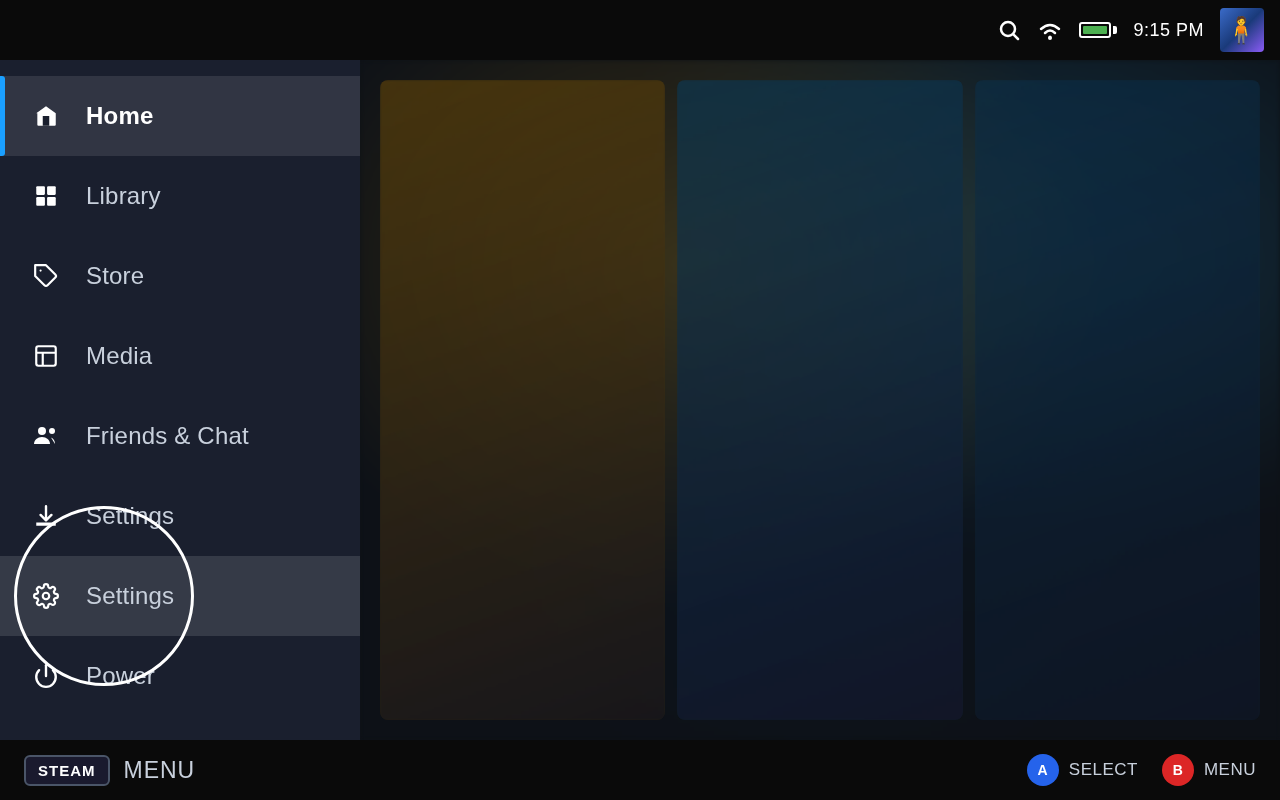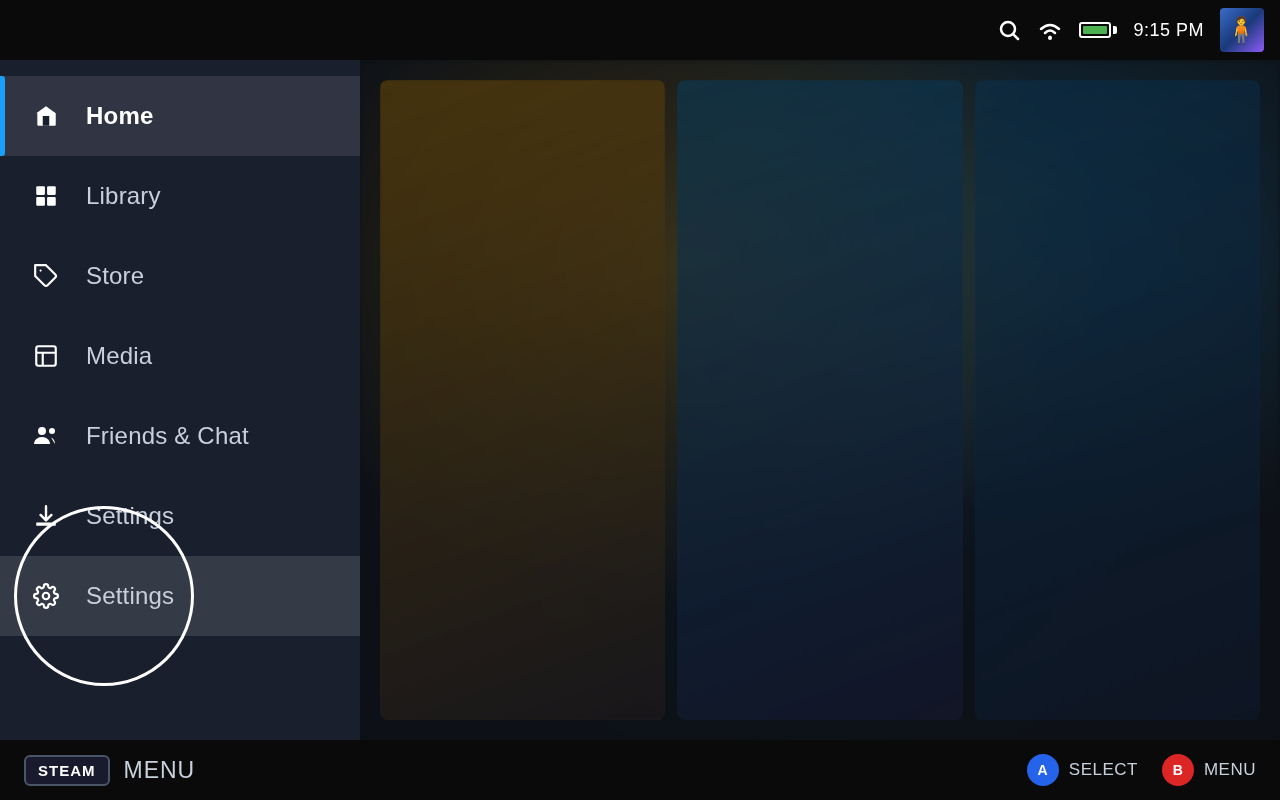--- a/index.html
+++ b/index.html
@@ -380,20 +380,29 @@
       <svg width="26" height="26" viewBox="0 0 24 24" fill="none" stroke="white" stroke-width="2" stroke-linecap="round" stroke-linejoin="round">
         <circle cx="12" cy="12" r="3"></circle>
         <path d="M19.4 15a1.65 1.65 0 00.33 1.82l.06.06a2 2 0 010 2.83 2 2 0 01-2.83 0l-.06-.06a1.65 1.65 0 00-1.82-.33 1.65 1.65 0 00-1 1.51V21a2 2 0 01-4 0v-.09A1.65 1.65 0 009 19.4a1.65 1.65 0 00-1.82.33l-.06.06a2 2 0 01-2.83-2.83l.06-.06A1.65 1.65 0 004.68 15a1.65 1.65 0 00-1.51-1H3a2 2 0 010-4h.09A1.65 1.65 0 004.6 9a1.65 1.65 0 00-.33-1.82l-.06-.06a2 2 0 012.83-2.83l.06.06A1.65 1.65 0 009 4.68a1.65 1.65 0 001-1.51V3a2 2 0 014 0v.09a1.65 1.65 0 001 1.51 1.65 1.65 0 001.82-.33l.06-.06a2 2 0 012.83 2.83l-.06.06A1.65 1.65 0 0019.4 9a1.65 1.65 0 001.51 1H21a2 2 0 010 4h-.09a1.65 1.65 0 00-1.51 1z"></path>
       </svg>
     </div>
     <span class="nav-label">Settings</span>
 
     <div class="circle-highlight"></div>
   </div>
 
+  <div class="nav-item">
+    <div class="nav-icon">
+      <svg width="26" height="26" viewBox="0 0 24 24" fill="none" stroke="white" stroke-width="2.2" stroke-linecap="round">
+        <path d="M18.36 6.64A9 9 0 1 1 5.64 6.64"></path>
+        <line x1="12" y1="2" x2="12" y2="12"></line>
+      </svg>
+    </div>
+    <span class="nav-label">Power</span>
+  </div>
 
 </div>
 
 <div id="main-content">
   <div class="blurred-bg"></div>
   <div class="content-cards">
     <div class="card card-1">
       <div style="width:100%;height:100%;background:linear-gradient(160deg,rgba(100,70,10,0.5) 0%,rgba(20,20,30,0.7) 100%);filter:blur(1px);"></div>
     </div>
     <div class="card card-2">

